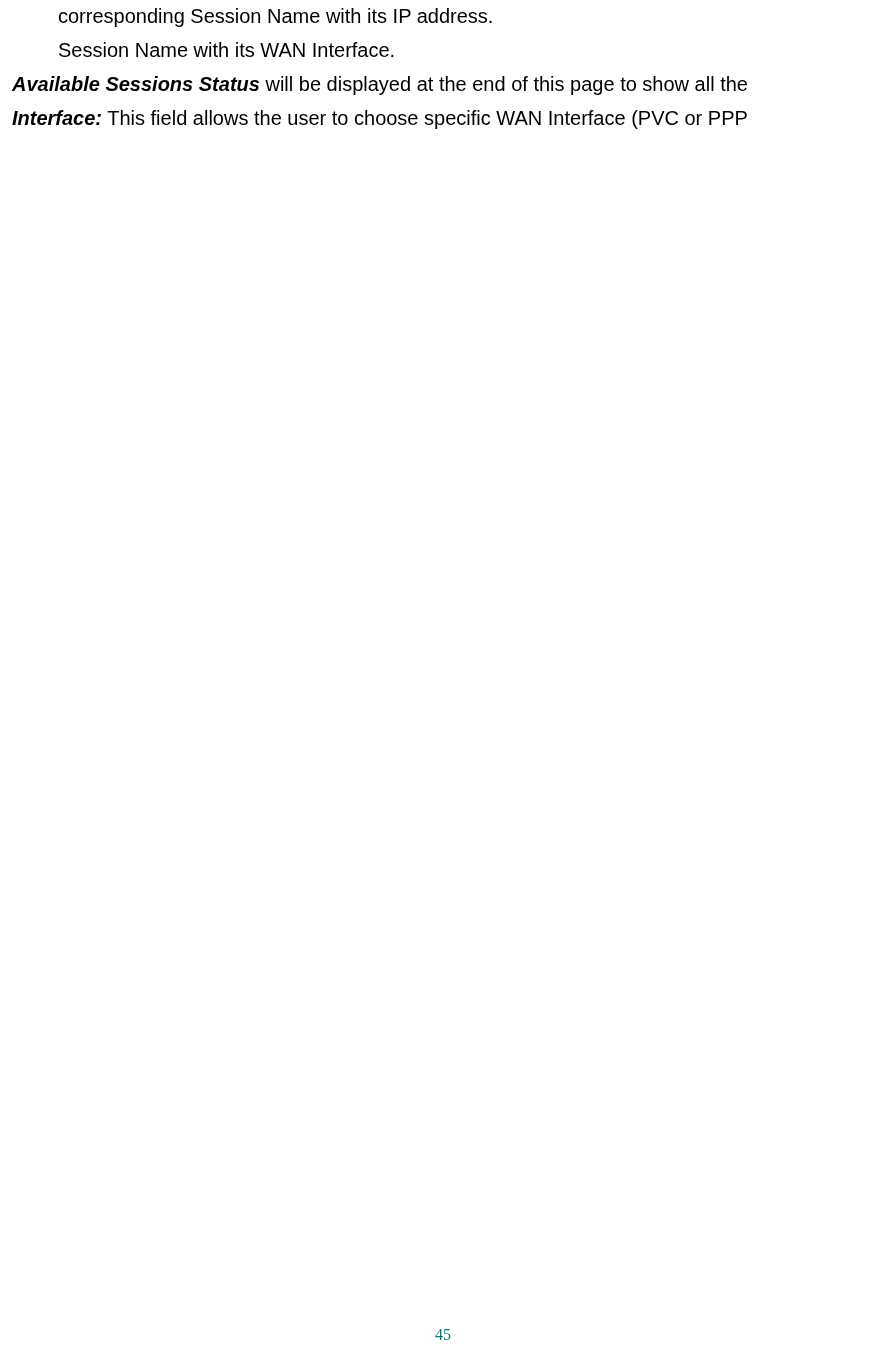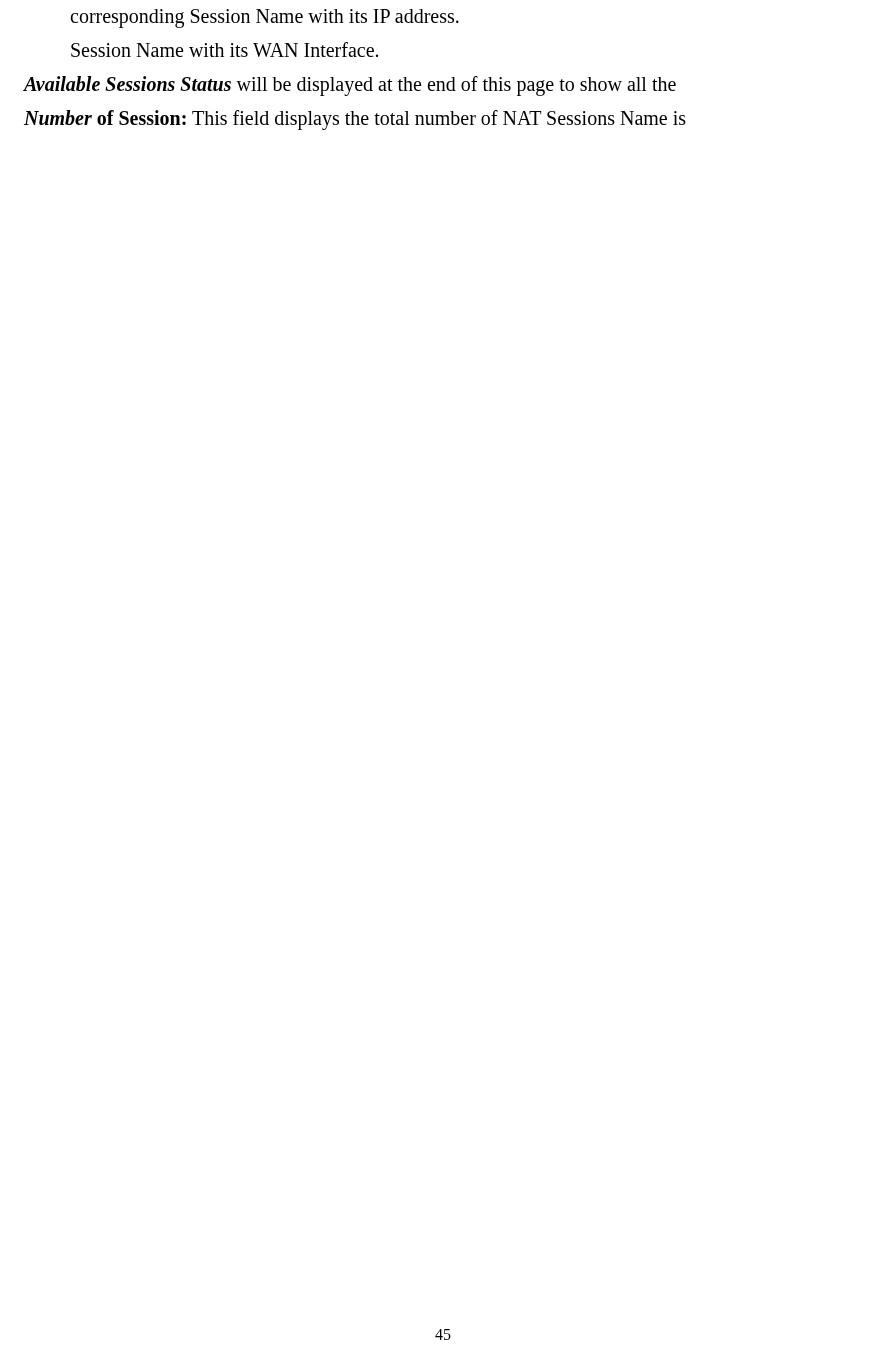--- a/index.html
+++ b/index.html
@@ -8,22 +8,21 @@
       box-sizing: border-box;
     }
     body {
       width: 886px;
       height: 1364px;
       background: #ffffff;
       font-family: Arial, Helvetica, sans-serif;
       position: relative;
     }
     .content {
-      padding: 0 20px 0 24px;
-      font-family: Liberation Serif, serif;
+      padding: 0 20px 0 12px;
     }
     .paragraph {
       font-size: 20px;
       line-height: 1.6;
       color: #000000;
       margin-bottom: 2px;
     }
     .indented {
       padding-left: 46px;
     }
@@ -35,40 +34,40 @@
       font-weight: bold;
     }
     .page-number {
       position: absolute;
       bottom: 20px;
       left: 0;
       right: 0;
       text-align: center;
       font-size: 16px;
       font-family: 'Times New Roman', Times, serif;
-      color: #000000;
+      color: #0f766e;
     }
   </style>
 </head>
 <body>
 
 <div class="content">
   <div class="paragraph indented">
     <span>corresponding Session Name with its IP address.</span>
   </div>
 
 
   <div class="paragraph indented">
     <span>Session Name with its WAN Interface.</span>
   </div>
   <div class="paragraph">
     <span class="bold-italic">Available Sessions Status</span><span> will be displayed at the end of this page to show all the</span>
   </div>
 
+  <div class="paragraph">
+    <span class="bold-italic">Interface:</span><span> This field allows the user to choose specific WAN Interface (PVC or PPP</span>
+  </div>
 
-  <div class="paragraph">
-    <span class="bold-italic">Number</span><span class="bold"> of Session:</span><span> This field displays the total number of NAT Sessions Name is</span>
-  </div>
 </div>
 
 <div class="page-number">
   <span>45</span>
 </div>
 
 </body></html>

